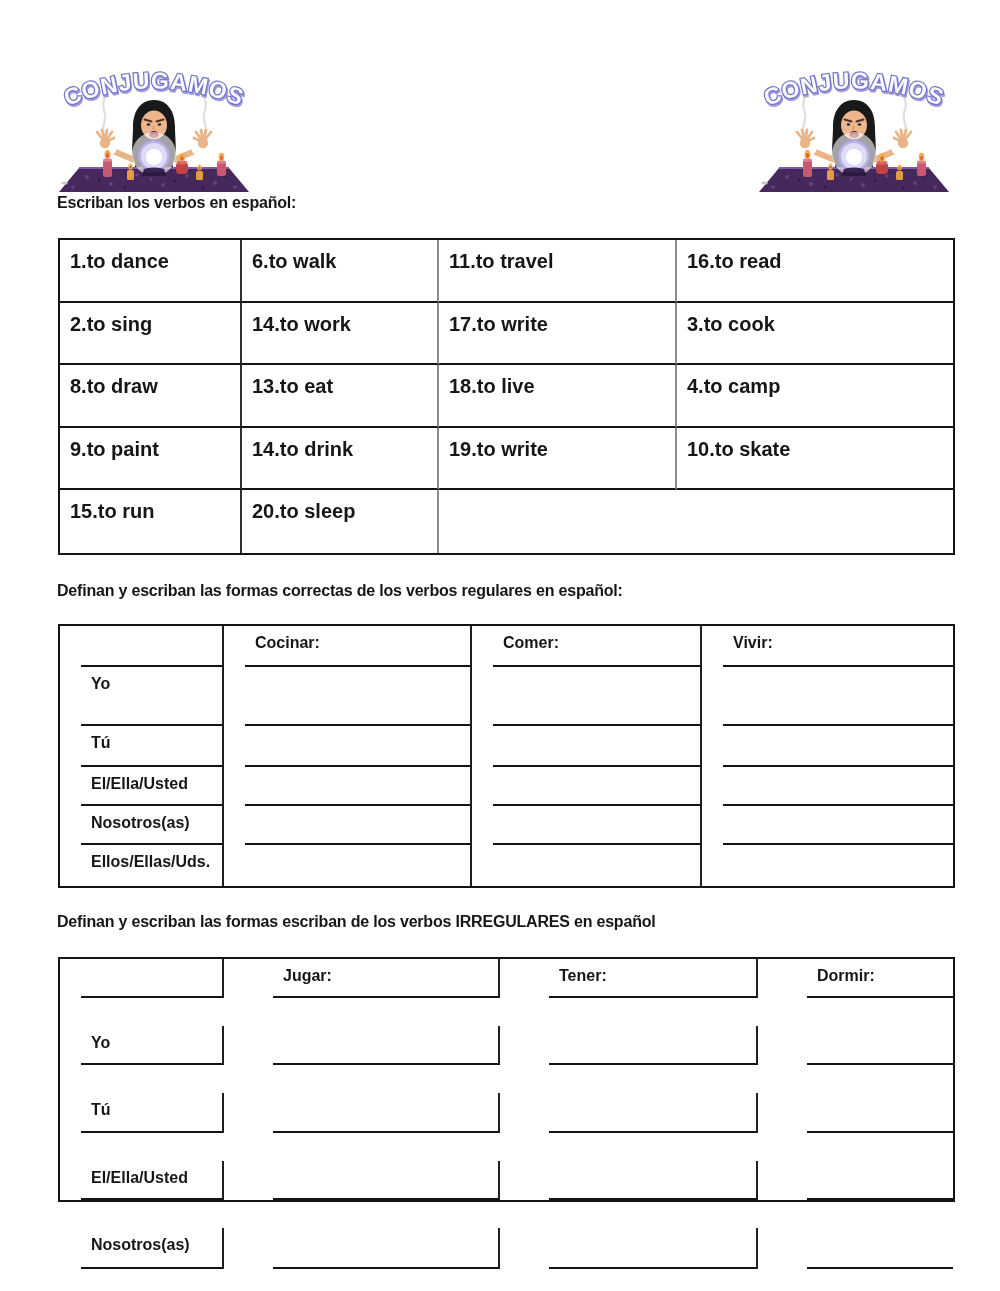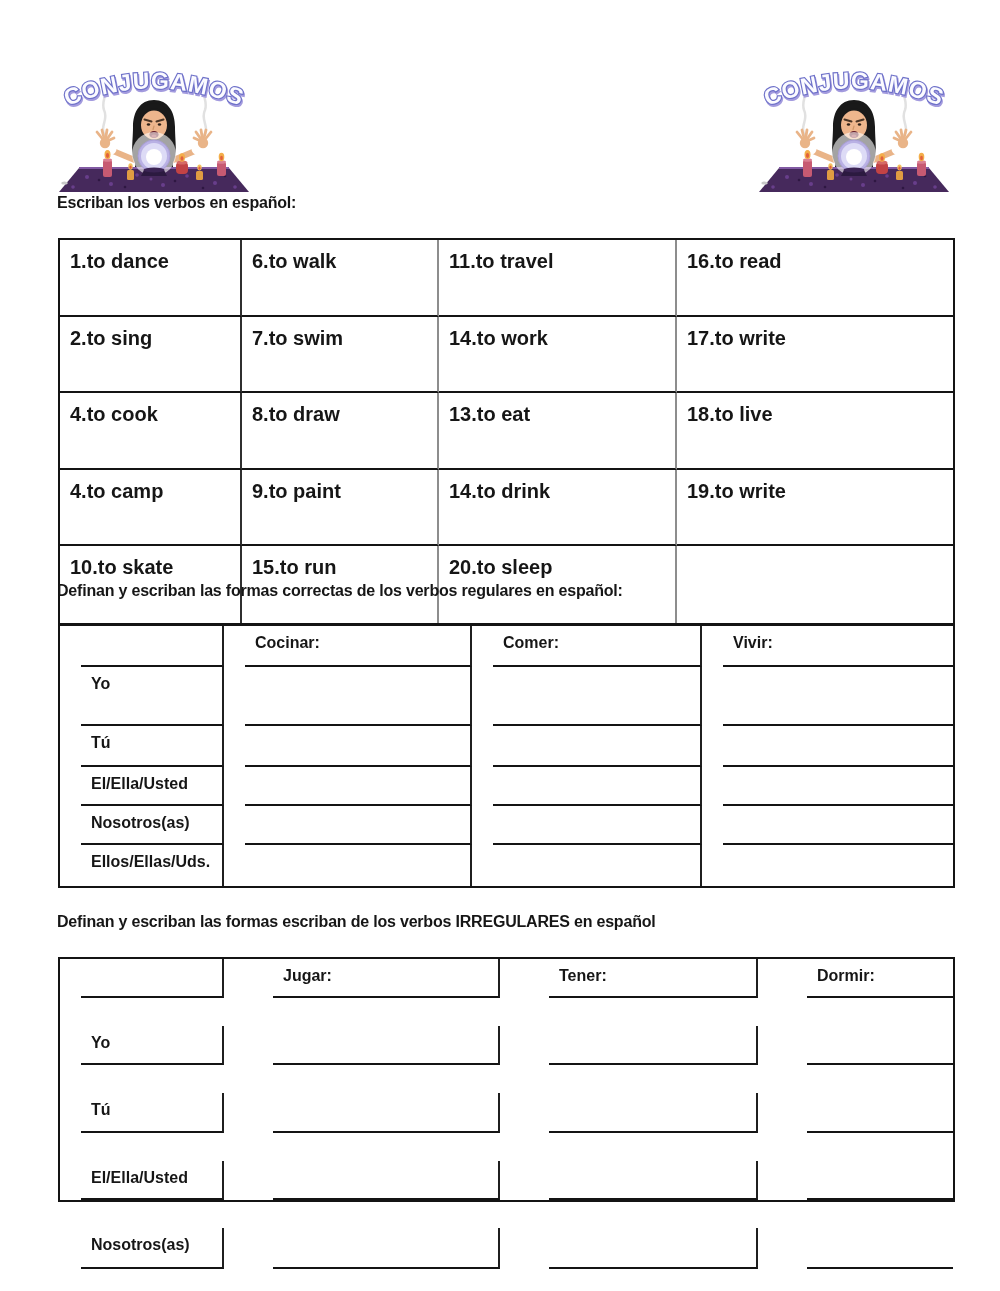--- a/index.html
+++ b/index.html
@@ -13,21 +13,21 @@
   .h2{top:583px;}
   .h3{top:914px;}
 
   .fortune-img{position:absolute;width:194px;height:128px;}
   .fortune-left{left:57px;top:64px;}
   .fortune-right{left:757px;top:64px;}
 
   .grid{position:absolute;left:58px;width:897px;display:grid;background:#fff;border:2px solid #141414;box-sizing:border-box;}
 
   
-  .verb-grid{top:238px;height:387px;grid-template-columns:182px 197px 238px 1fr;grid-template-rows:repeat(5,1fr);}
+  .verb-grid{top:238px;height:317px;grid-template-columns:182px 197px 238px 1fr;grid-template-rows:repeat(5,1fr);}
   .vcell{border-right:2px solid #2f2f2f;border-bottom:2px solid #141414;padding:10px 4px 0 10px;font-size:20px;}
   .verb-grid > .vcell:nth-child(4n){border-right:none;}
   .verb-grid > .vcell:nth-child(n+17){border-bottom:none;}
   .verb-grid > .vcell:nth-child(4n+2),
   .verb-grid > .vcell:nth-child(4n+3){border-right-color:#8d8d8d;}
 
   
   .conj-grid{grid-template-columns:164px 248px 230px 1fr;}
   .t2{top:624px;height:264px;grid-template-rows:41px 59px 41px 39px 39px 1fr;}
   .t3{top:957px;height:245px;grid-template-rows:39px 39px 40px 39px 41px 1fr;gap:28px;}
@@ -152,24 +152,23 @@
     </svg>
 
   <div class="heading h1">Escriban los verbos en español:</div>
 
   <div class="grid verb-grid">
     <div class="vcell"><span>1.to dance</span></div>
     <div class="vcell"><span>6.to walk</span></div>
     <div class="vcell"><span>11.to travel</span></div>
     <div class="vcell"><span>16.to read</span></div>
     <div class="vcell"><span>2.to sing</span></div>
-    <div class="vcell"><span>7.to swim</span></div>
     <div class="vcell"><span>14.to work</span></div>
     <div class="vcell"><span>17.to write</span></div>
-    <div class="vcell"><span>4.to cook</span></div>
+    <div class="vcell"><span>3.to cook</span></div>
     <div class="vcell"><span>8.to draw</span></div>
     <div class="vcell"><span>13.to eat</span></div>
     <div class="vcell"><span>18.to live</span></div>
     <div class="vcell"><span>4.to camp</span></div>
     <div class="vcell"><span>9.to paint</span></div>
     <div class="vcell"><span>14.to drink</span></div>
     <div class="vcell"><span>19.to write</span></div>
     <div class="vcell"><span>10.to skate</span></div>
     <div class="vcell"><span>15.to run</span></div>
     <div class="vcell"><span>20.to sleep</span></div>

